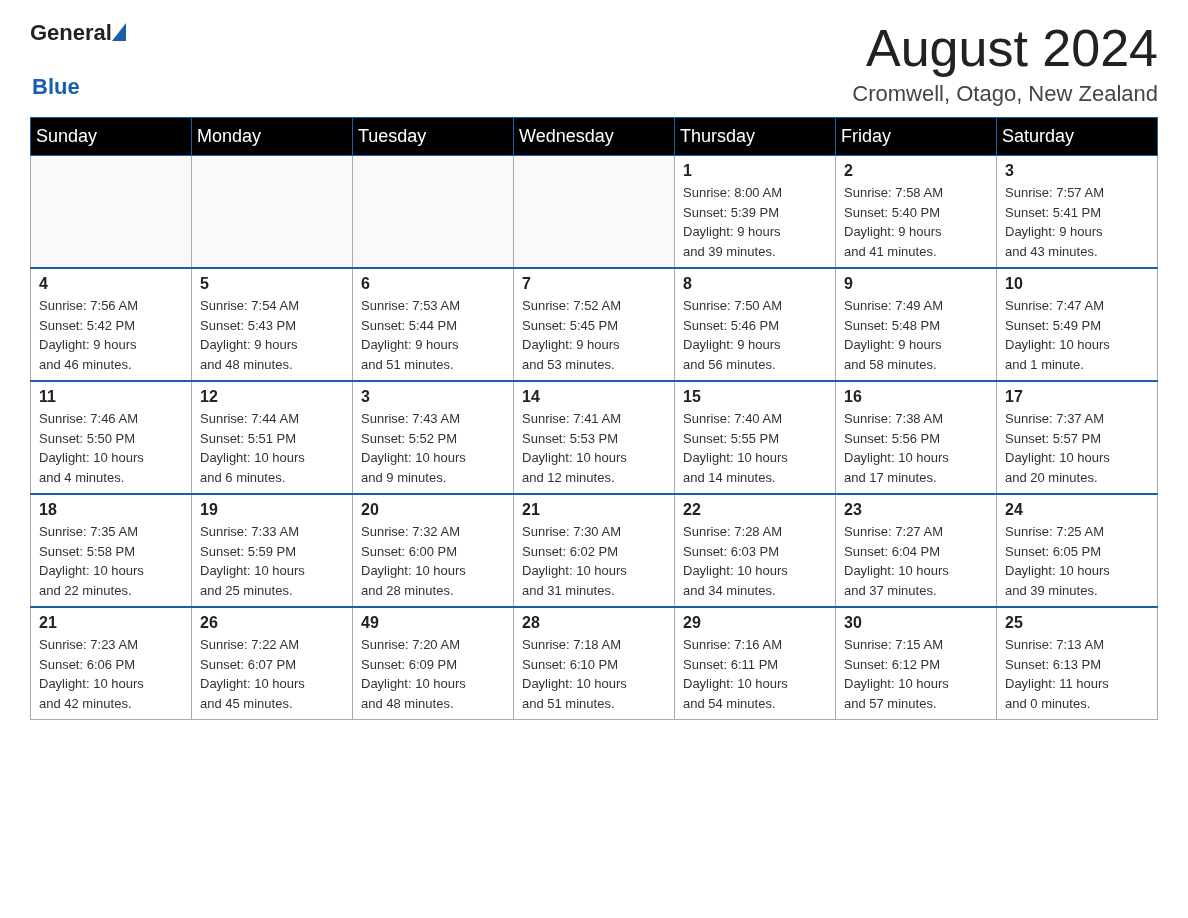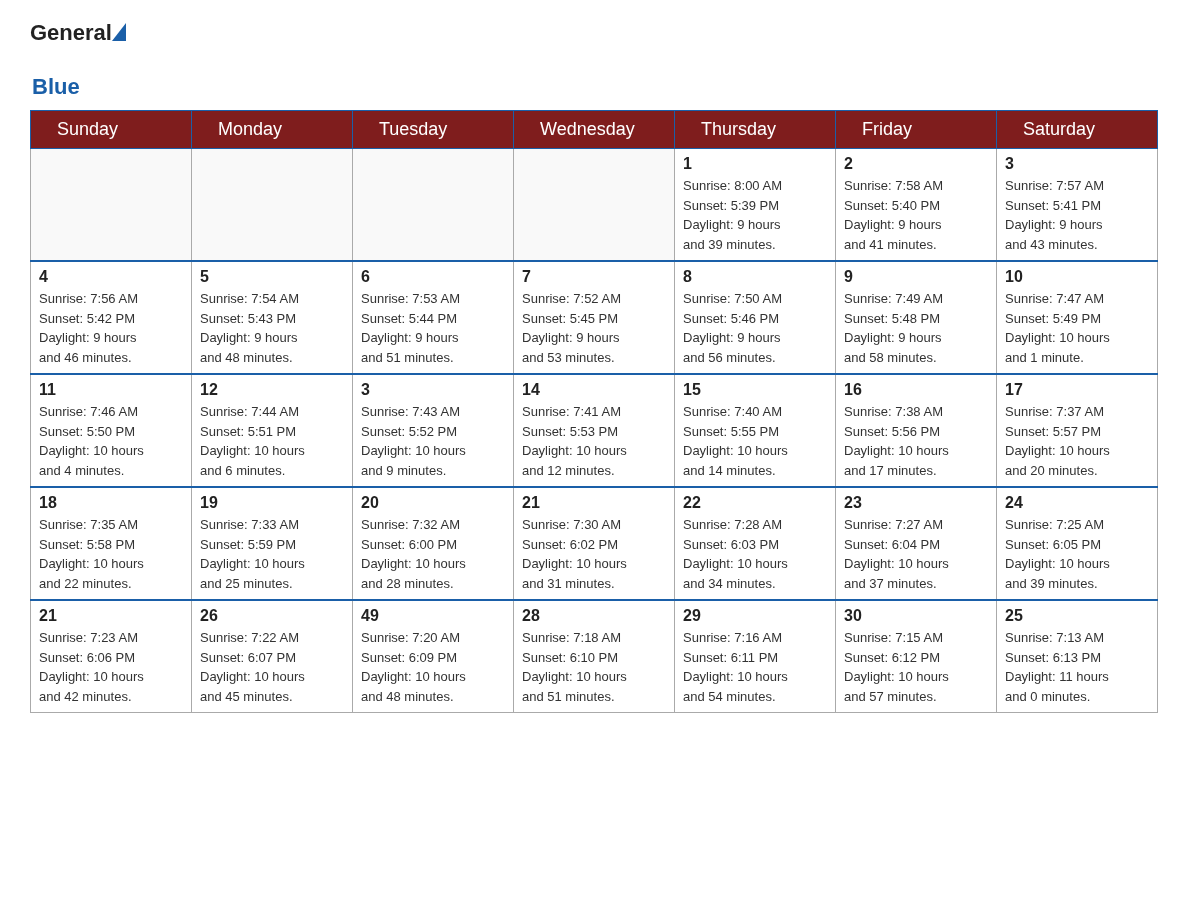--- a/index.html
+++ b/index.html
@@ -42,25 +42,25 @@
       font-size: 22px;
       color: #444;
       margin-top: 4px;
     }
     .calendar {
       width: 100%;
       border-collapse: collapse;
       margin-top: 10px;
     }
     .calendar th {
-      background-color: #7f1d1d;
+      background-color: #000000;
       color: #fff;
       font-size: 18px;
       font-weight: normal;
-      padding: 8px 26px;
+      padding: 8px 5px;
       text-align: left;
       border: 1px solid #1a5fa8;
     }
     .calendar td {
       border: 1px solid #aaa;
       vertical-align: top;
       padding: 6px 8px;
       width: 14.28%;
       min-height: 110px;
     }
@@ -103,20 +103,22 @@
 
 <div class="header">
   <div class="logo-wrapper">
     <div class="logo-line1">
       <span class="logo-text-general">General</span>
       <div class="logo-triangle"></div>
     </div>
     <div class="logo-line2">Blue</div>
   </div>
   <div class="title-section">
+    <div class="month-title">August 2024</div>
+    <div class="location">Cromwell, Otago, New Zealand</div>
   </div>
 </div>
 
 <table class="calendar">
   <thead>
     <tr>
     <th>Sunday</th>
         <th>Monday</th>
         <th>Tuesday</th>
         <th>Wednesday</th>

